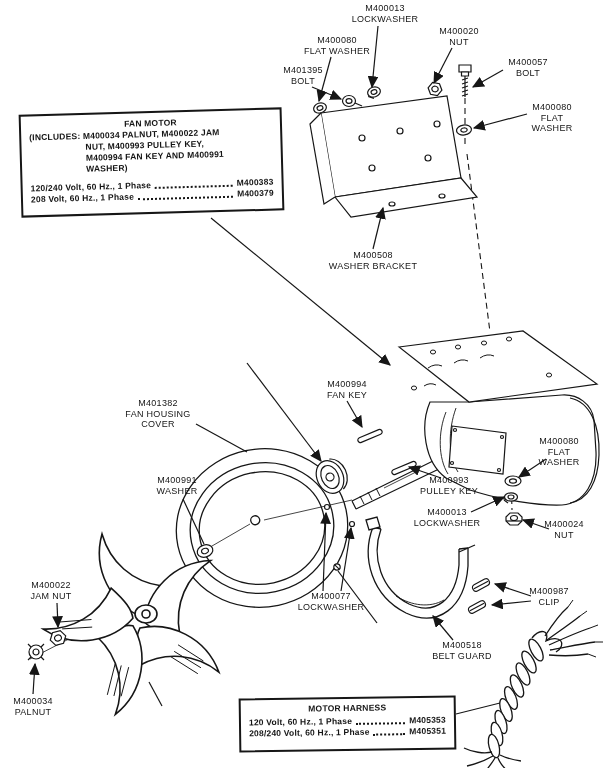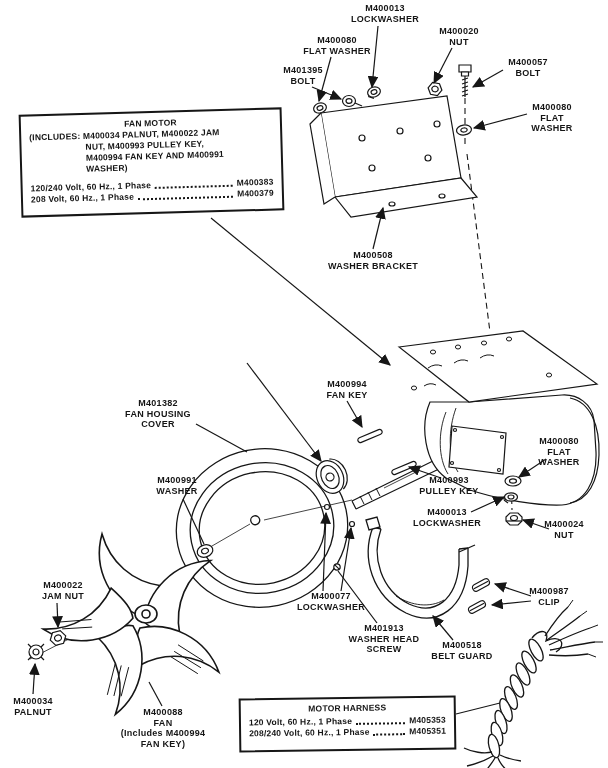--- a/index.html
+++ b/index.html
@@ -1,20 +1,20 @@
 <!DOCTYPE html>
 <html><head>
 <meta charset="utf-8">
 <style>
   html,body{margin:0;padding:0;background:#fff;}
   #page{position:relative;width:608px;height:768px;background:#ffffff;overflow:hidden;
         font-family:"Liberation Sans",sans-serif;color:#161616;}
   #art{position:absolute;left:0;top:0;}
   .lbl{position:absolute;transform:translateX(-50%);text-align:center;
-       font-weight:bold;font-size:9px;line-height:10.5px;letter-spacing:.3px;
+       font-weight:normal;font-size:9px;line-height:10.5px;letter-spacing:.3px;
        color:#151515;white-space:pre-line;}
   .infobox{position:absolute;border:2px solid #161616;background:#fff;box-sizing:border-box;
            font-weight:bold;font-size:8.5px;line-height:11px;color:#151515;letter-spacing:.2px;}
   #fan-motor-box{left:20px;top:111px;width:263px;height:103px;padding:5px 8px 4px;
                  transform:rotate(-1.6deg);}
   #motor-harness-box{left:239px;top:697px;width:217px;height:54px;padding:4px 8px;
                  transform:rotate(-0.8deg);}
   .box-title{text-align:center;}
   .inc-first{white-space:pre-line;text-align:left;}
   .inc-rest{white-space:pre-line;text-align:left;padding-left:56px;}
@@ -302,37 +302,30 @@
 <div class="lbl" style="left:559px;top:436px">M400080
 FLAT WASHER</div>
 <div class="lbl" style="left:177px;top:475px">M400991
 WASHER</div>
 <div class="lbl" style="left:449px;top:475px">M400993
 PULLEY KEY</div>
 <div class="lbl" style="left:447px;top:507px">M400013
 LOCKWASHER</div>
 <div class="lbl" style="left:564px;top:519px">M400024
 NUT</div>
-<div class="lbl" style="left:63px;top:580px">M400022
+<div class="lbl" style="left:51px;top:580px">M400022
 JAM NUT</div>
 <div class="lbl" style="left:331px;top:591px">M400077
 LOCKWASHER</div>
-<div class="lbl" style="left:384px;top:623px">M401913
-WASHER HEAD
-SCREW</div>
 <div class="lbl" style="left:462px;top:640px">M400518
 BELT GUARD</div>
 <div class="lbl" style="left:549px;top:586px">M400987
 CLIP</div>
 <div class="lbl" style="left:33px;top:696px">M400034
 PALNUT</div>
-<div class="lbl" style="left:163px;top:707px">M400088
-FAN
-(Includes M400994
-FAN KEY)</div>
 
 <div class="infobox" id="fan-motor-box">
   <div class="box-title">FAN MOTOR</div>
   <div class="inc-first">(INCLUDES: M400034 PALNUT, M400022 JAM</div>
   <div class="inc-rest">NUT, M400993 PULLEY KEY,
 M400994 FAN KEY AND M400991
 WASHER)</div>
   <div class="specs">
     <div class="spec-row">
       <span>120/240 Volt, 60 Hz., 1 Phase</span>

